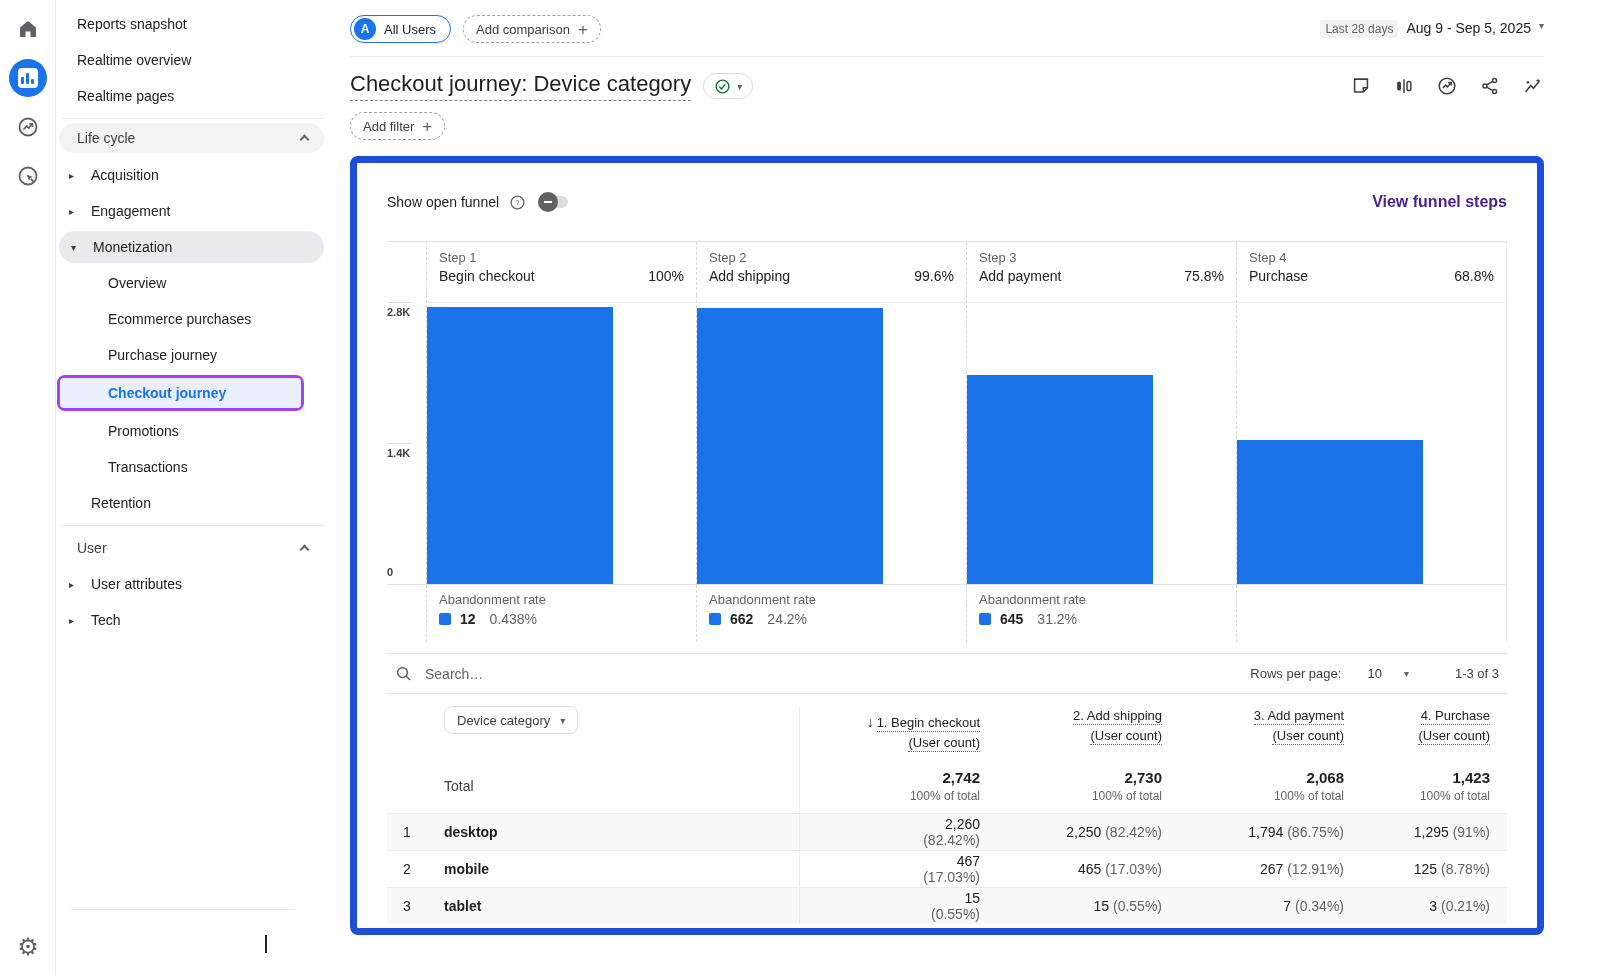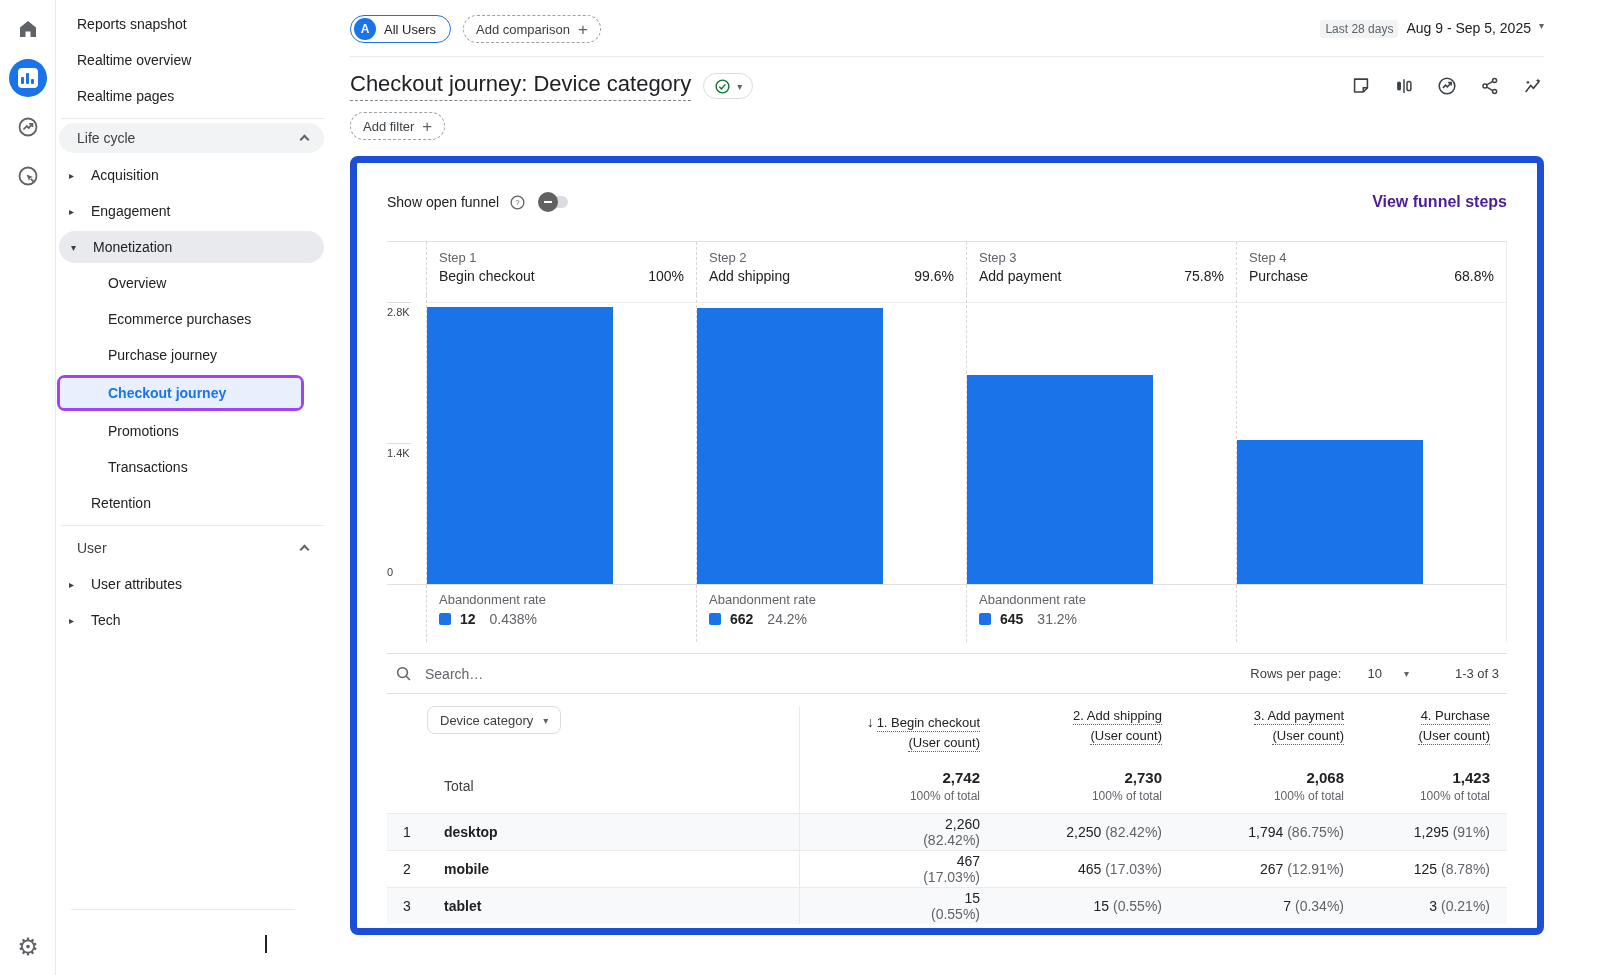--- a/index.html
+++ b/index.html
@@ -80,21 +80,21 @@
   .view-steps { margin-left:auto; color:#4c1d95; font-size:16px; font-weight:bold; cursor:pointer; }
 
   .fgrid { display:grid; grid-template-columns:39px 1fr 1fr 1fr 1fr; border-top:1px solid #e0e0e0; border-right:1px solid #ededed; }
   .fcol { border-left:1px dashed #d5d7da; }
   .hdr-cell { height:53px; padding:8px 12px 0 12px; }
   .step-no { font-size:13px; color:#5f6368; }
   .step-line { display:flex; align-items:baseline; margin-top:3px; }
   .step-name { font-size:14px; color:#202124; }
   .step-pct { margin-left:auto; font-size:14px; color:#202124; }
   .axis-cell { position:relative; height:290px; border-bottom:1px solid #e0e0e0; }
-  .ytick { position:absolute; left:0; font-size:11px; color:#3c4043; }
+  .ytick { position:absolute; left:0; font-size:11px; color:#3c4043;font-weight:bold; }
   .ytick-mark { position:absolute; left:0; width:24px; border-top:1px solid #dadce0; }
   .plot-cell { position:relative; height:290px; border-bottom:1px solid #e0e0e0; }
   .plot-cell::before { content:""; position:absolute; top:7px; left:0; right:0; border-top:1px solid #ececec; }
   .bar { position:absolute; bottom:0; left:0; width:69%; }
   .ab-cell { height:57px; padding:7px 12px 0 12px; }
   .ab-label { font-size:13px; color:#5f6368; }
   .ab-line { display:flex; align-items:center; margin-top:4px; }
   .ab-swatch { width:12px; height:12px; background:#1a73e8; border-radius:2px; margin-right:9px; }
   .ab-count { font-size:14px; font-weight:bold; color:#202124; }
   .ab-rate { font-size:14px; color:#5f6368; margin-left:14px; }
@@ -109,21 +109,21 @@
   .rpp .val { margin-left:26px; }
   .rpp .caret { margin-left:22px; }
   .rpp .pag { margin-left:46px; margin-right:8px; }
 
   .trow { display:grid; grid-template-columns:40px 372px 181px 182px 182px 1fr; align-items:center; }
   .mcell { text-align:right; }
   .m-last { padding-right:17px; }
   .mcol-first { border-left:1px solid #e8eaed; align-self:stretch; display:flex; flex-direction:column; justify-content:center; }
   .head-row { height:64px; align-items:start; padding-top:12px; }
   .dim-btn { display:inline-flex; align-items:center; gap:10px; height:26px; border:1px solid #dadce0; border-radius:8px;
-    padding:13px 12px; font-size:13px; color:#3c4043; cursor:pointer; }
+    padding:13px 12px; font-size:13px; color:#3c4043; margin-left:17px; cursor:pointer; }
   .col-head { font-size:13px; color:#202124; line-height:20px; }
   .col-head .dot-u { border-bottom:1px dotted #5f6368; padding-bottom:1px; cursor:pointer; }
   .sort-arrow { font-size:14px; color:#202124; margin-right:3px; }
   .total-row { height:55px; }
   .total-label { font-size:14px; color:#3c4043; padding-left:17px; }
   .tot-val { font-size:15px; font-weight:bold; color:#202124; }
   .tot-sub { font-size:12px; color:#5f6368; margin-top:3px; }
   .data-row { height:37px; border-top:1px solid #e8eaed; font-size:14px; }
   .data-row.alt { background:#f8f9fa; }
   .row-idx { text-align:center; color:#202124; }

